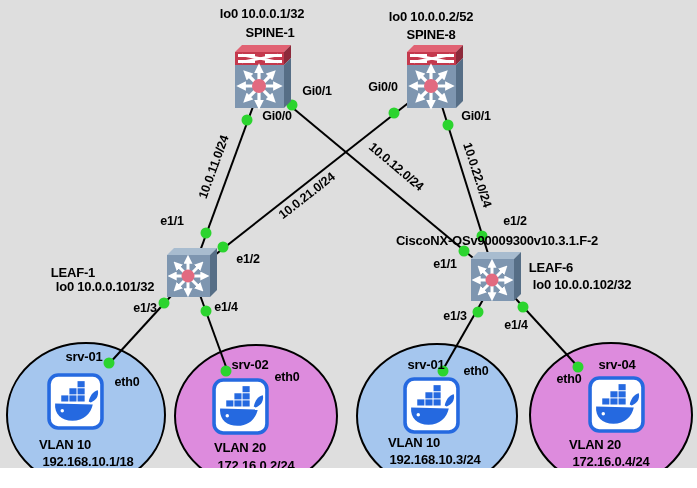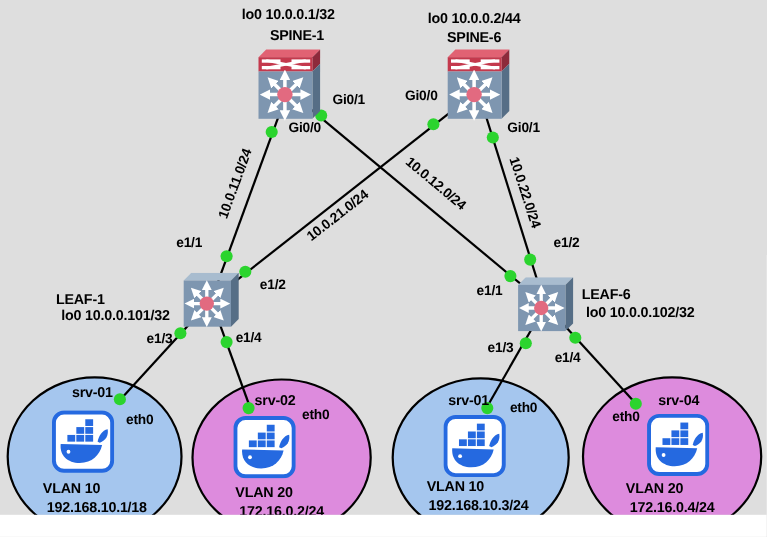--- a/index.html
+++ b/index.html
@@ -183,39 +183,40 @@
         <rect x="22" y="22" width="7" height="6"></rect>
         <rect x="30" y="22" width="7" height="6"></rect>
       <path d="M8,30 C7,40 14,47 25,47 C36,47 43,40 45,31 Z"></path>
       <path d="M43,29 C48,27 51,23 50,17 C45,18 42,23 41,28 Z"></path>
       <circle cx="15" cy="37" r="1.7" fill="#fff"></circle>
     </g>
   </svg>
 
   <div class="lbl" style="left:262px;top:13px">lo0 10.0.0.1/32</div>
   <div class="lbl" style="left:270px;top:32px">SPINE-1</div>
-  <div class="lbl" style="left:431px;top:16px">lo0 10.0.0.2/44</div>
-  <div class="lbl" style="left:431px;top:34px">SPINE-6</div>
+  <div class="lbl" style="left:431px;top:16px">lo0 10.0.0.2/52</div>
+  <div class="lbl" style="left:431px;top:34px">SPINE-8</div>
   <div class="lbl small" style="left:317px;top:91px">Gi0/1</div>
   <div class="lbl small" style="left:277px;top:116px">Gi0/0</div>
   <div class="lbl small" style="left:383px;top:87px">Gi0/0</div>
   <div class="lbl small" style="left:476px;top:116px">Gi0/1</div>
 
   <div class="lbl small" style="left:214px;top:167px;transform:translate(-50%,-50%) rotate(-70deg)">10.0.11.0/24</div>
   <div class="lbl small" style="left:307px;top:196px;transform:translate(-50%,-50%) rotate(-38deg)">10.0.21.0/24</div>
   <div class="lbl small" style="left:396px;top:167px;transform:translate(-50%,-50%) rotate(40deg)">10.0.12.0/24</div>
   <div class="lbl small" style="left:477px;top:175px;transform:translate(-50%,-50%) rotate(72deg)">10.0.22.0/24</div>
 
   <div class="lbl" style="left:73px;top:272px">LEAF-1</div>
   <div class="lbl" style="left:105px;top:286px">lo0 10.0.0.101/32</div>
   <div class="lbl small" style="left:172px;top:221px">e1/1</div>
   <div class="lbl small" style="left:248px;top:259px">e1/2</div>
   <div class="lbl small" style="left:145px;top:308px">e1/3</div>
   <div class="lbl small" style="left:226px;top:307px">e1/4</div>
 
+  <div class="lbl" style="left:497px;top:240px">CiscoNX-OSv90009300v10.3.1.F-2</div>
   <div class="lbl" style="left:551px;top:267px">LEAF-6</div>
   <div class="lbl" style="left:582px;top:284px">lo0 10.0.0.102/32</div>
   <div class="lbl small" style="left:445px;top:264px">e1/1</div>
   <div class="lbl small" style="left:515px;top:221px">e1/2</div>
   <div class="lbl small" style="left:455px;top:316px">e1/3</div>
   <div class="lbl small" style="left:516px;top:325px">e1/4</div>
 
   <div class="lbl" style="left:84px;top:356px">srv-01</div>
   <div class="lbl small" style="left:127px;top:382px">eth0</div>
   <div class="lbl" style="left:65px;top:444px">VLAN 10</div>

